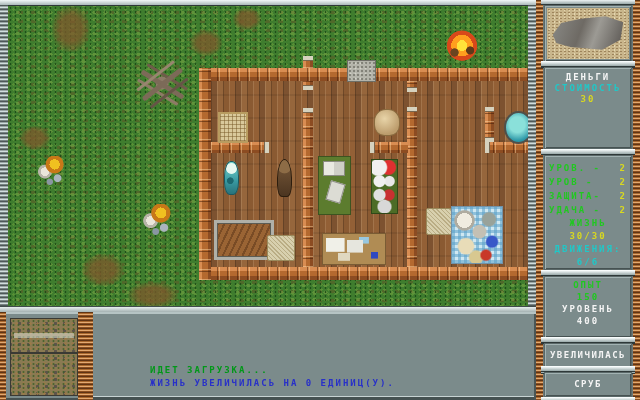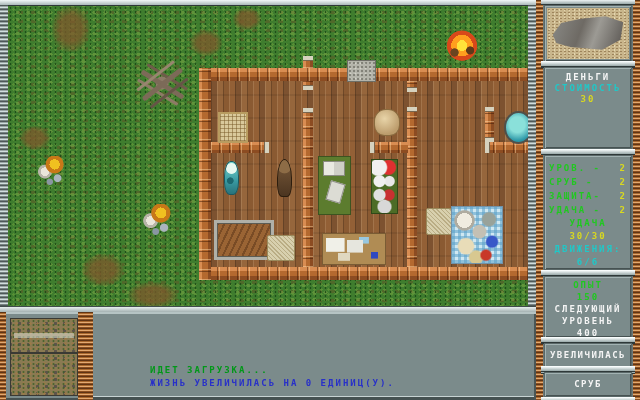--- a/index.html
+++ b/index.html
@@ -235,42 +235,41 @@
       <div class="sb-text t-yellow">30</div>
     </div>
 
     <div class="panel p-stats">
       <div>
           <div class="stat-row">
             <span class="g">УРОВ. -</span>
             <span class="y">2</span>
           </div>
           <div class="stat-row">
-            <span class="g">СРУБ -</span>
+            <span class="g">УРОВ -</span>
             <span class="y">2</span>
           </div>
           <div class="stat-row">
             <span class="g">ЗАЩИТА-</span>
             <span class="y">2</span>
           </div>
           <div class="stat-row">
             <span class="g">УДАЧА -</span>
             <span class="y">2</span>
           </div>
         </div>
-      <div class="sb-text t-green lh13">УДАЧА</div>
+      <div class="sb-text t-green lh13">ЖИЗНЬ</div>
       <div class="sb-text t-yellow lh13">30/30</div>
       <div class="sb-text t-cyan lh13">ДВИЖЕНИЯ:</div>
       <div class="sb-text t-cyan lh13">6/6</div>
     </div>
 
     <div class="panel p-exp">
       <div class="sb-text t-green lh12">ОПЫТ</div>
       <div class="sb-text t-green lh12">150</div>
-      <div class="sb-text t-white lh12">СЛЕДУЮЩИЙ</div>
       <div class="sb-text t-white lh12">УРОВЕНЬ</div>
       <div class="sb-text t-white lh12">400</div>
     </div>
 
     <div class="sb-button btn-1">УВЕЛИЧИЛАСЬ</div>
     <div class="sb-button btn-2">СРУБ</div>
   </div>
 
 </div>
 

